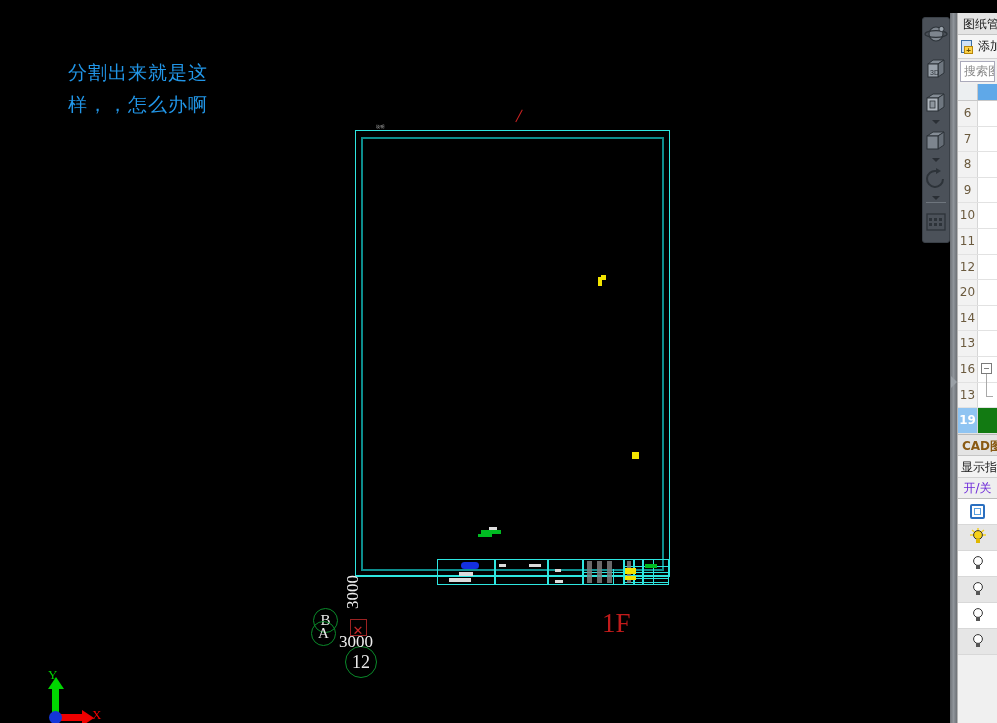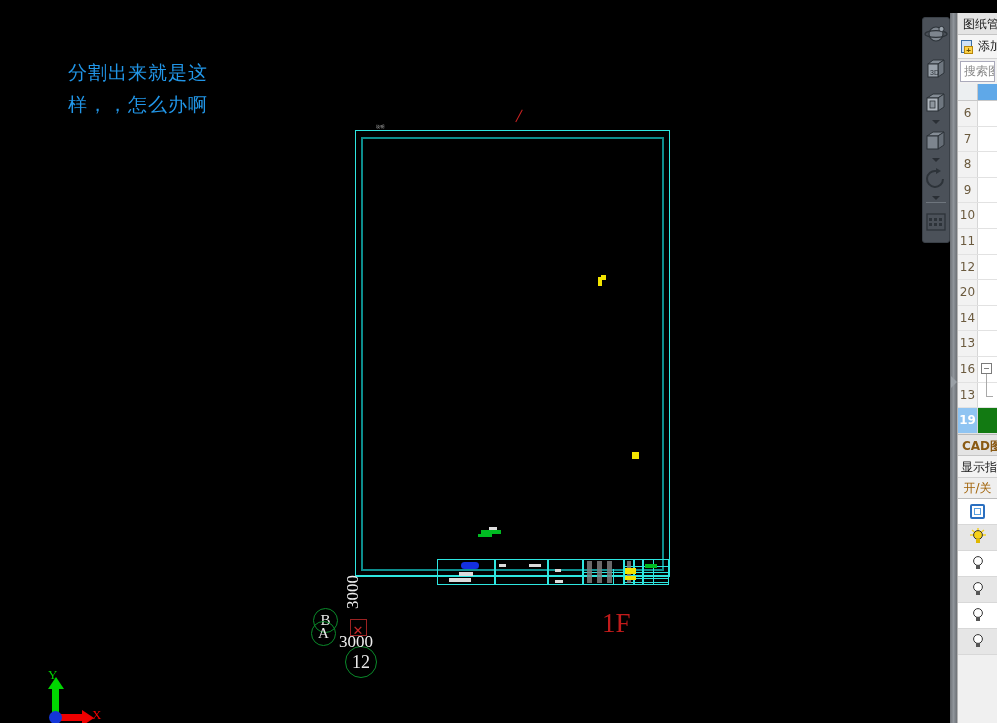--- a/index.html
+++ b/index.html
@@ -195,21 +195,21 @@
     font-weight: bold; line-height: 22px; padding-left: 4px; white-space: nowrap;
     font-family:"DejaVu Sans", sans-serif;
   }
   .sub-sub {
     height: 22px; background: #f3f3f3; border-bottom: 1px solid #d2d2d2;
     color: #1a1a1a; font-size: 12px; line-height: 22px; padding-left: 3px;
     white-space: nowrap; font-family:"DejaVu Sans", sans-serif;
   }
   .lyr-head {
     height: 21px; background: #efefef; border-bottom: 1px solid #bdbdbd;
-    color: #a16207; font-size: 12px; line-height: 20px; text-align: center;
+    color: #6d28d9; font-size: 12px; line-height: 20px; text-align: center;
     white-space: nowrap; font-family:"DejaVu Sans", sans-serif;
   }
   .lyr-row {
     height: 26px; border-bottom: 1px solid #d8d8d8;
     display:flex; align-items:center; justify-content:center;
   }
   .lyr-row.alt { background: #e6e6e6; }
   .lyr-row.white { background: #ffffff; }
   .sq-icon { width: 15px; height: 15px; border: 2px solid #2a6fc0; background:#fff;
              border-radius:2px; }

